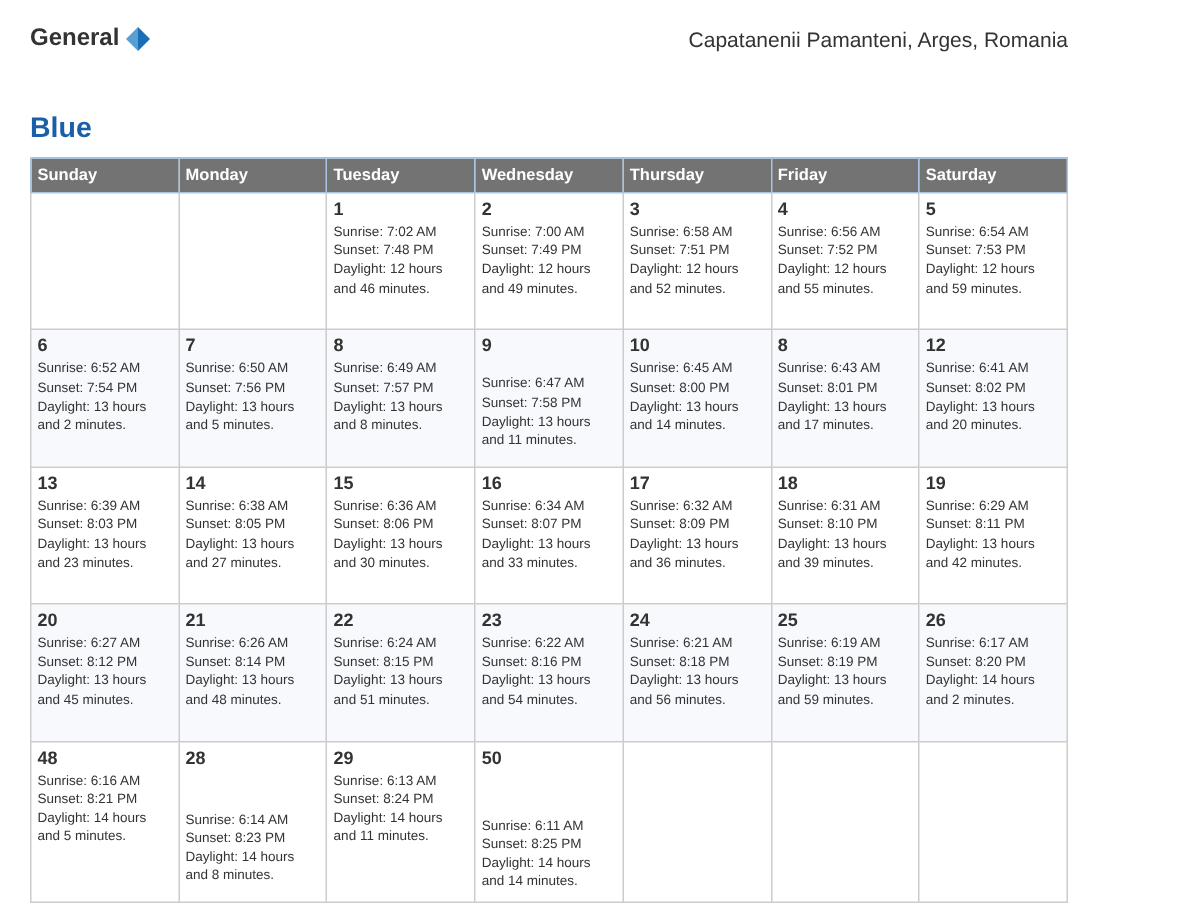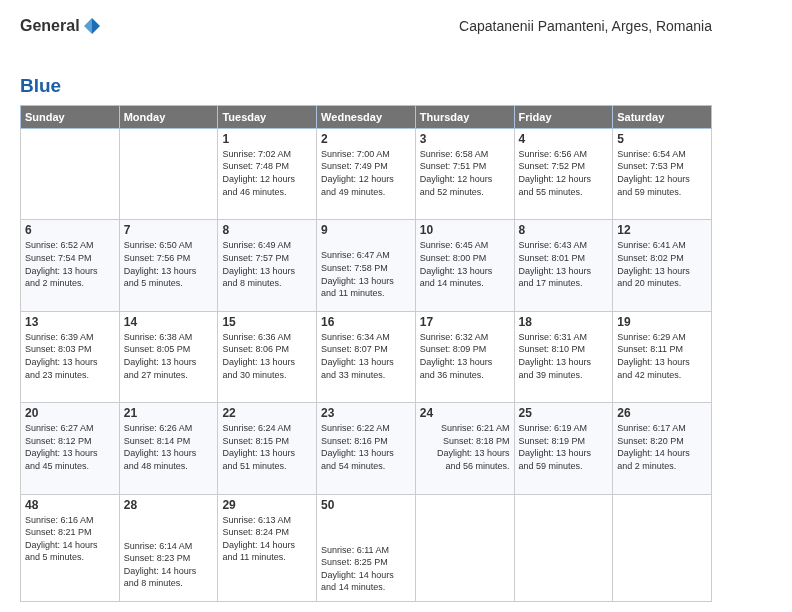--- a/index.html
+++ b/index.html
@@ -294,21 +294,21 @@
 Daylight: 13 hours and 51 minutes.</div>
           </td>
           <td>
             <span class="day-num">23</span>
             <div class="day-info" style="white-space: pre-line;">Sunrise: 6:22 AM
 Sunset: 8:16 PM
 Daylight: 13 hours and 54 minutes.</div>
           </td>
           <td>
             <span class="day-num">24</span>
-            <div class="day-info" style="white-space: pre-line; text-align: right;">Sunrise: 6:21 AM
+            <div class="day-info" style="white-space: pre-line;">Sunrise: 6:21 AM
 Sunset: 8:18 PM
 Daylight: 13 hours and 56 minutes.</div>
           </td>
           <td>
             <span class="day-num">25</span>
             <div class="day-info" style="white-space: pre-line;">Sunrise: 6:19 AM
 Sunset: 8:19 PM
 Daylight: 13 hours and 59 minutes.</div>
           </td>
           <td>

